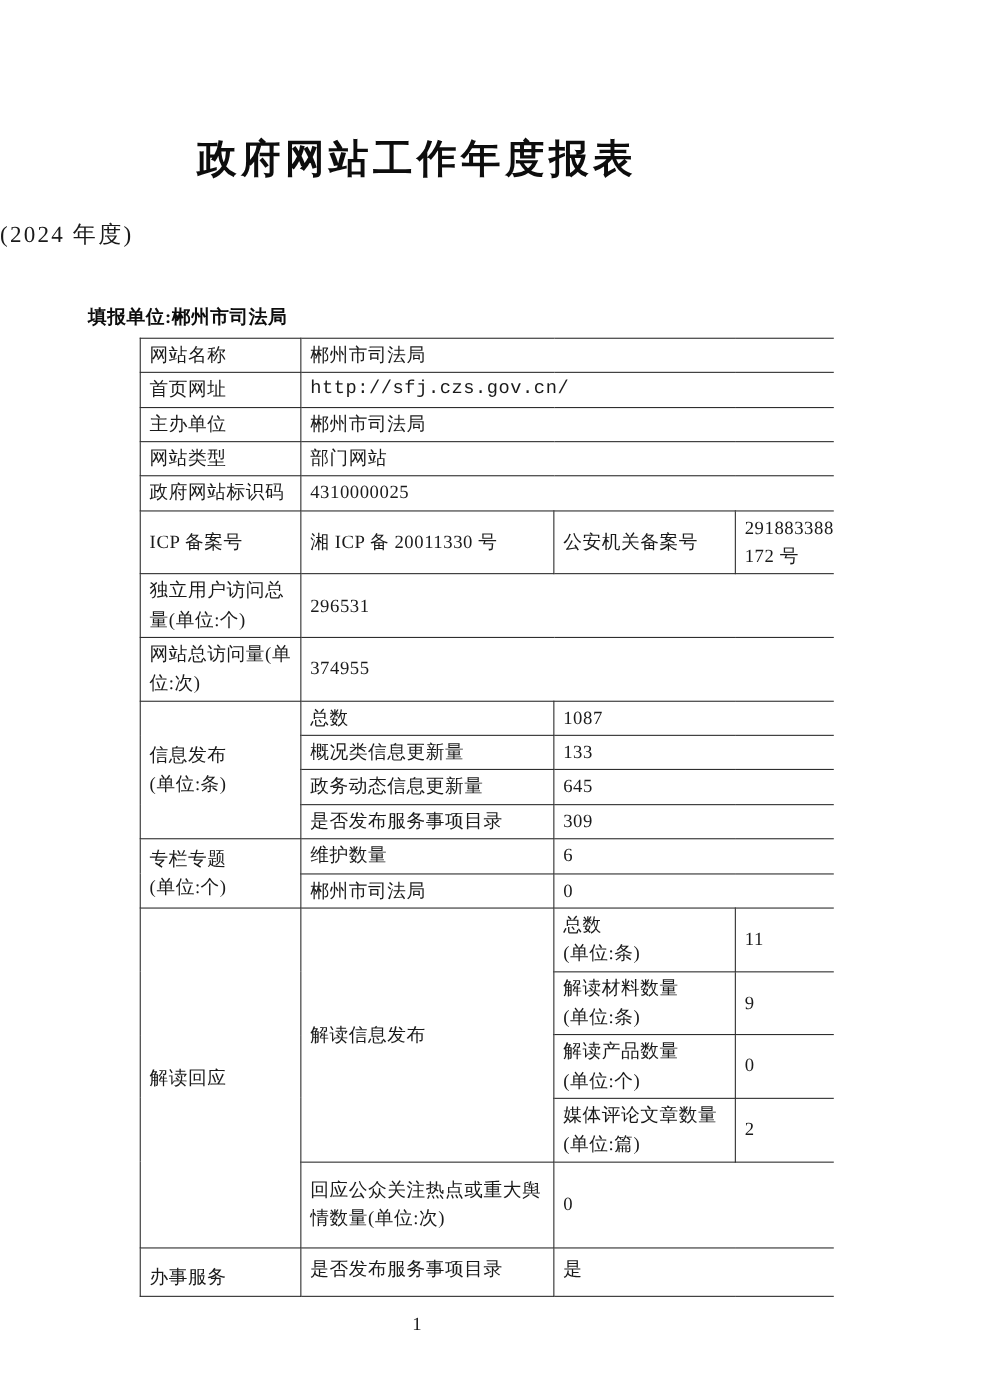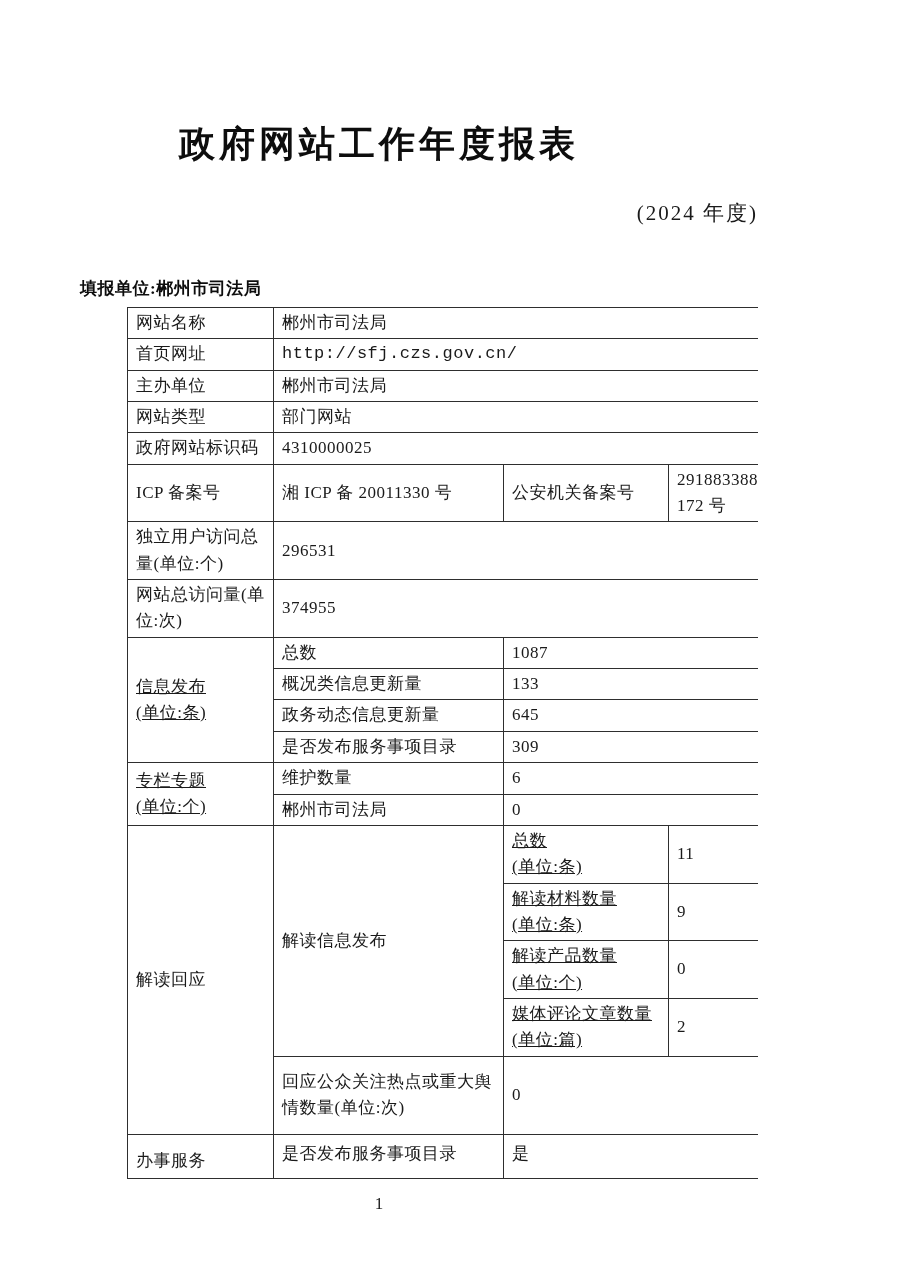--- a/index.html
+++ b/index.html
@@ -19,21 +19,21 @@
     padding-top: 120px;
     text-align: center;
     font-family: "Liberation Sans", "DejaVu Sans", sans-serif;
     font-weight: 700;
     font-size: 36px;
     letter-spacing: 4px;
     color: #0d0d0d;
   }
   .doc-subtitle {
     margin-top: 30px;
-    text-align: right;
+    text-align: left;
     font-size: 21px;
     letter-spacing: 2px;
     color: #1a1a1a;
   }
   .unit-line {
     margin: 50px 0 7px 80px;
     font-size: 17px;
     font-weight: 700;
     letter-spacing: 0.5px;
     color: #0d0d0d;
@@ -59,21 +59,21 @@
   tr.h31 td { height: 31px; }
   tr.h57 td { height: 57px; }
   tr.h55 td { height: 55px; }
   tr.h52 td { height: 52px; }
   tr.h78 td { height: 78px; }
   tr.h44 td { height: 44px; vertical-align: top; padding-top: 6px; }
   td.bottom-align { vertical-align: bottom !important; padding-bottom: 3px !important; }
   td.mono-val { font-family: "Liberation Mono", "DejaVu Sans Mono", monospace; font-size: 17px; letter-spacing: 0.5px; }
   td.police-val { padding: 2px 12px; word-break: break-all; line-height: 1.8; }
   td.hotspot-lbl { padding: 2px 33px; line-height: 1.75; }
-  .cell-line { display: block; text-decoration: underline; }
+  .cell-line { display: block; }
   .page-number {
     position: absolute;
     left: 0; bottom: 58px;
     width: 100%;
     text-align: center;
     font-size: 17px;
     color: #1a1a1a;
   }
 </style>
 </head>

